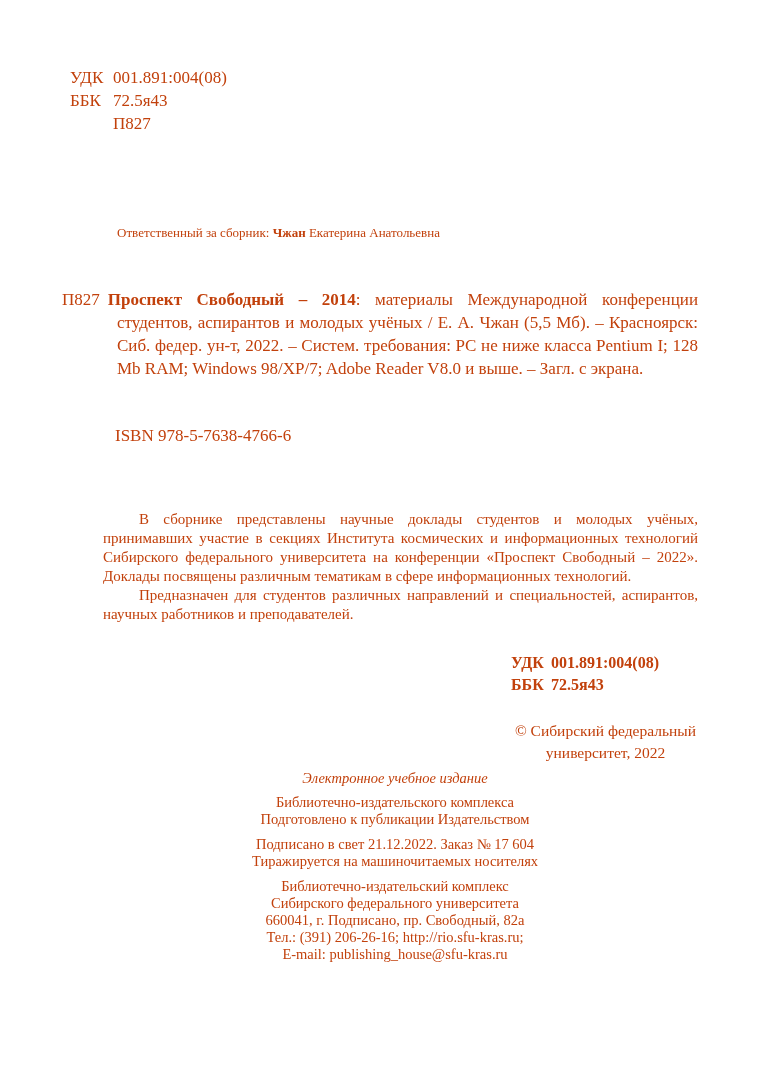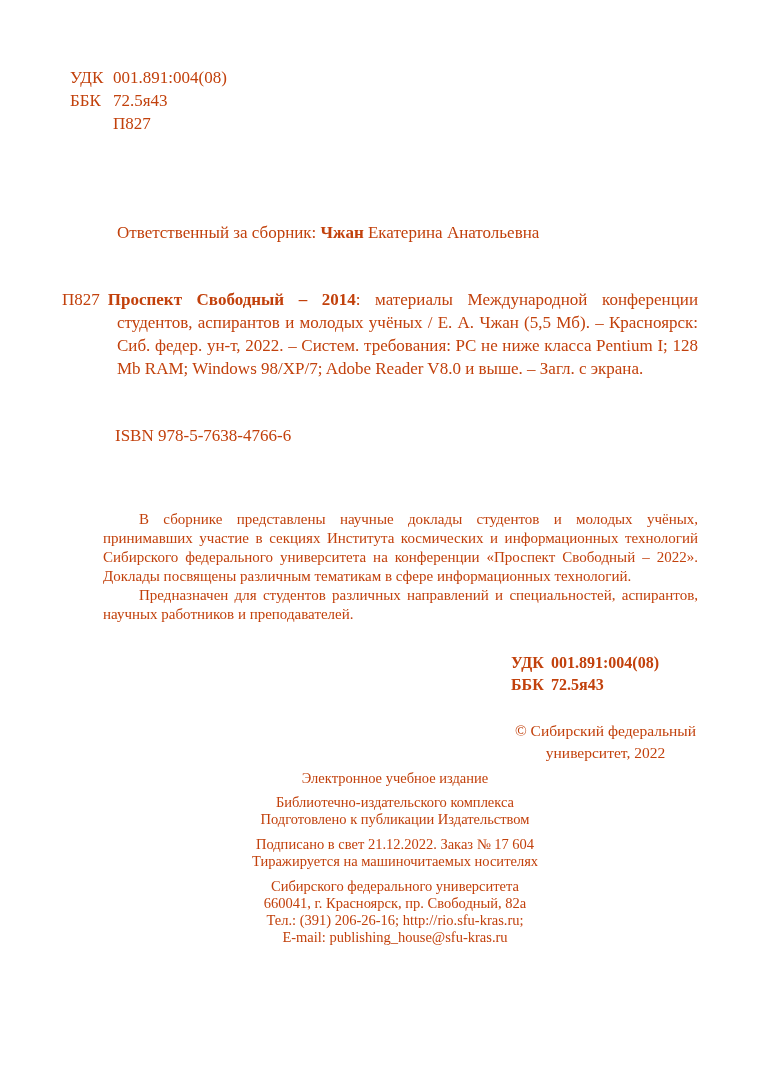--- a/index.html
+++ b/index.html
@@ -12,21 +12,21 @@
     background: #ffffff;
     font-family: "Liberation Serif", "DejaVu Serif", serif;
     color: #c2410c;
     overflow: hidden;
   }
   
   .top-codes { position: absolute; left: 70px; top: 66px; font-size: 17px; line-height: 23px; }
   .code-row { white-space: nowrap; }
   .code-label { display: inline-block; width: 43px; }
   
-  .responsible { position: absolute; left: 117px; top: 221px; font-size: 17px; line-height: 23px; }
+  .responsible { position: absolute; left: 117px; top: 221px; font-size: 13px; line-height: 23px; }
   
   .catalog {
     position: absolute; left: 62px; top: 288px; width: 636px;
     padding-left: 55px; text-indent: -55px;
     font-size: 17px; line-height: 23px; text-align: justify;
   }
   .catalog .sign { margin-right: 8px; }
   
   .isbn { position: absolute; left: 115px; top: 424px; font-size: 17px; line-height: 23px; }
   
@@ -35,21 +35,21 @@
     font-size: 15px; line-height: 19px; text-align: justify;
   }
   .annotation p { text-indent: 36px; }
   
   .bottom-codes { position: absolute; left: 511px; top: 652px; font-size: 16px; line-height: 22px; font-weight: bold; }
   .bottom-codes .code-label { width: 40px; }
   
   .copyright { position: absolute; left: 503px; top: 720px; width: 205px; font-size: 15.5px; line-height: 22px; text-align: center; }
   
   .imprint { position: absolute; left: 26px; top: 770px; width: 738px; text-align: center; font-size: 14.5px; line-height: 17px; }
-  .imprint .edition { margin-bottom: 7px; }
+  .imprint .edition { font-style: italic; margin-bottom: 7px; }
   .imprint .group { margin-bottom: 8px; }
   b { font-weight: bold; }
 </style>
 </head>
 <body>
 
 <div class="page">
 
   <div class="top-codes">
     <div class="code-row">
@@ -96,20 +96,21 @@
     <div class="edition">Электронное учебное издание</div>
     <div class="group">
       <div>Библиотечно-издательского комплекса</div>
       <div>Подготовлено к публикации Издательством</div>
     </div>
     <div class="group">
       <div>Подписано в свет 21.12.2022. Заказ № 17 604</div>
       <div>Тиражируется на машиночитаемых носителях</div>
     </div>
     <div class="group">
+      <div>Библиотечно-издательский комплекс</div>
       <div>Сибирского федерального университета</div>
-      <div>660041, г. Красноярск, пр. Свободный, 82а</div>
+      <div>660041, г. Подписано, пр. Свободный, 82а</div>
       <div>Тел.: (391) 206-26-16; http://rio.sfu-kras.ru;</div>
       <div>E-mail: publishing_house@sfu-kras.ru</div>
     </div>
   </div>
 
 </div>
 
 </body></html>

